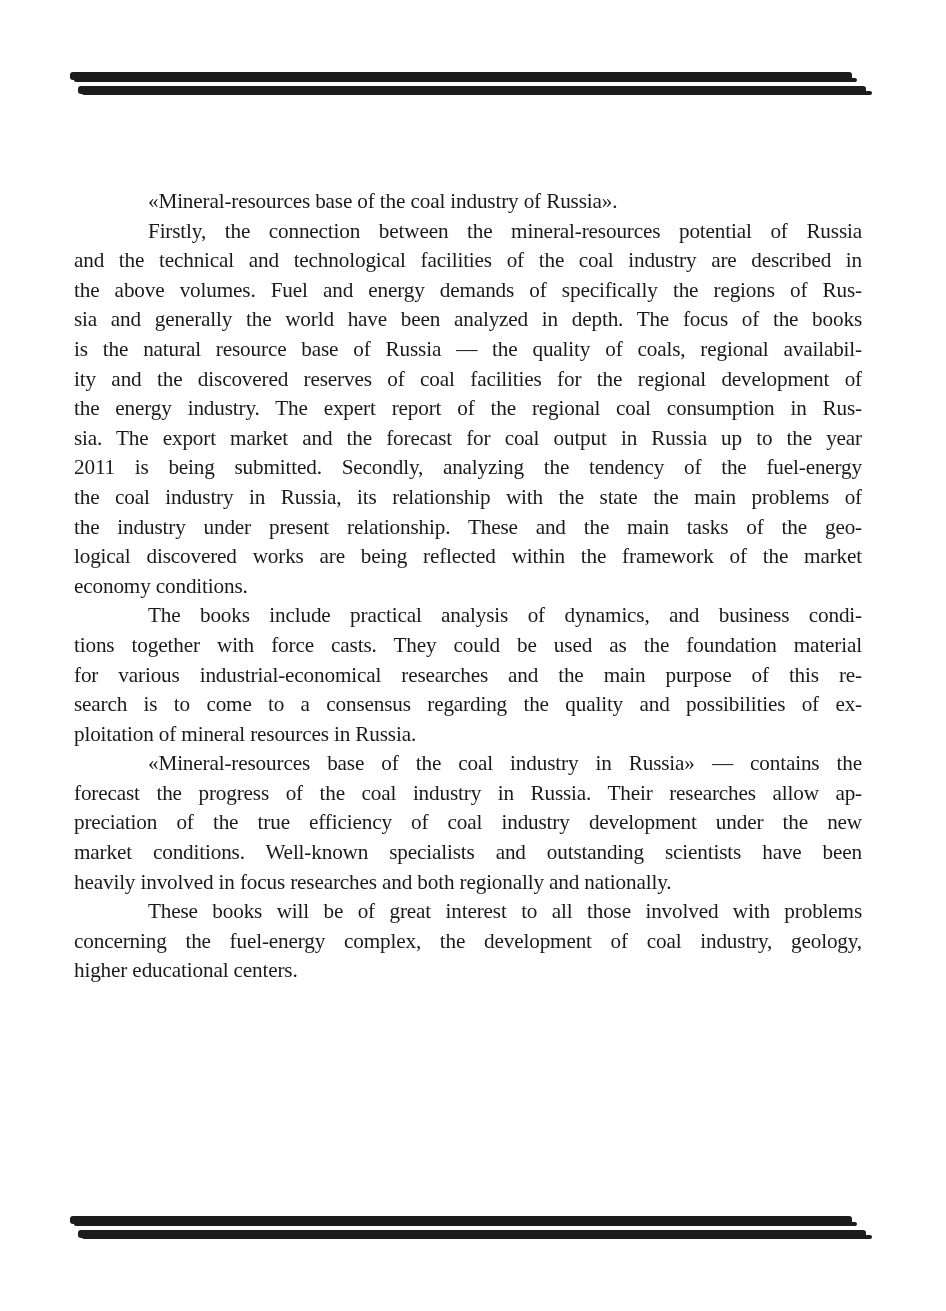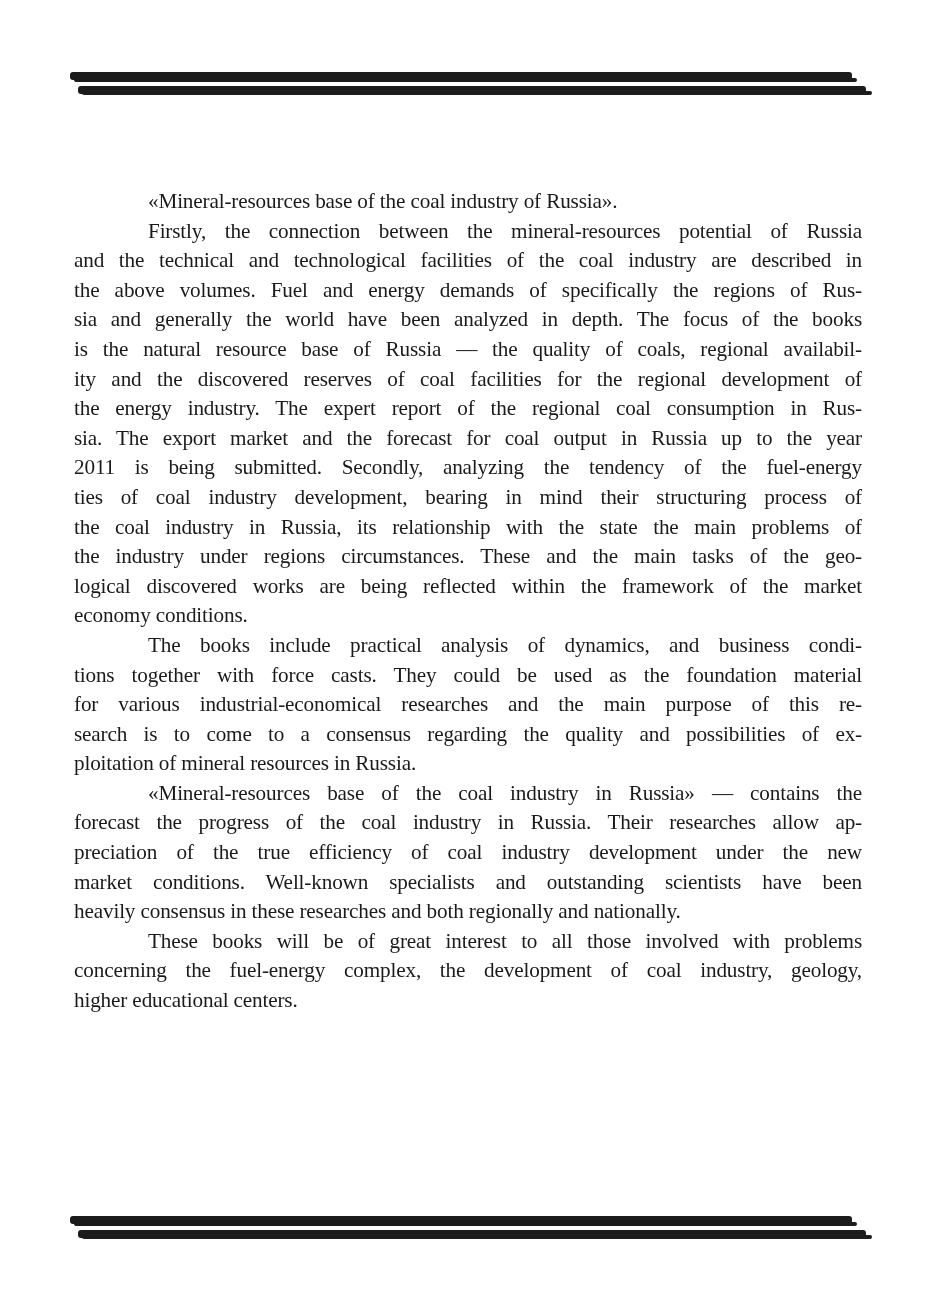--- a/index.html
+++ b/index.html
@@ -70,39 +70,38 @@
     <div>
       <span class="line indent">Firstly, the connection between the mineral-resources potential of Russia</span>
       <span class="line">and the technical and technological facilities of the coal industry are described in</span>
       <span class="line">the above volumes. Fuel and energy demands of specifically the regions of Rus-</span>
       <span class="line">sia and generally the world have been analyzed in depth. The focus of the books</span>
       <span class="line">is the natural resource base of Russia — the quality of coals, regional availabil-</span>
       <span class="line">ity and the discovered reserves of coal facilities for the regional development of</span>
       <span class="line">the energy  industry. The expert report of the regional coal consumption in Rus-</span>
       <span class="line">sia. The export market and the forecast for coal output in Russia up to the year</span>
       <span class="line">2011 is being submitted. Secondly, analyzing the tendency of the fuel-energy</span>
-      <span class="line">ties of coal industry development, bearing in mind their structuring  process of</span>
       <span class="line">the coal industry in Russia, its relationship with the state the main problems of</span>
-      <span class="line">the industry under regions circumstances. These and the main tasks of the geo-</span>
+      <span class="line">the industry under present relationship. These and the main tasks of the geo-</span>
       <span class="line">logical discovered works are being reflected within the framework of the market</span>
       <span class="line last">economy conditions.</span>
     </div>
     <div>
       <span class="line indent">The books include practical analysis of dynamics, and business condi-</span>
       <span class="line">tions together with force casts. They could be used as the foundation material</span>
       <span class="line">for various industrial-economical researches and the main purpose of this re-</span>
       <span class="line">search is to come to a consensus regarding the quality and possibilities of  ex-</span>
       <span class="line last">ploitation of mineral resources in Russia.</span>
     </div>
     <div>
       <span class="line indent">«Mineral-resources base of the coal industry in Russia» — contains the</span>
       <span class="line">forecast the progress of the coal industry in Russia. Their researches allow ap-</span>
       <span class="line">preciation of the true efficiency of coal industry development under the new</span>
       <span class="line">market conditions. Well-known specialists and outstanding scientists have been</span>
-      <span class="line last">heavily consensus in these researches and both  regionally and nationally.</span>
+      <span class="line last">heavily involved in focus researches and both  regionally and nationally.</span>
     </div>
     <div>
       <span class="line indent">These books will be of great interest to all those involved with problems</span>
       <span class="line">concerning the fuel-energy complex, the development of coal industry, geology,</span>
       <span class="line last">higher educational centers.</span>
     </div>
   </div>
 
 <div class="rule-group bottom">
   <div class="rule r1"></div>

